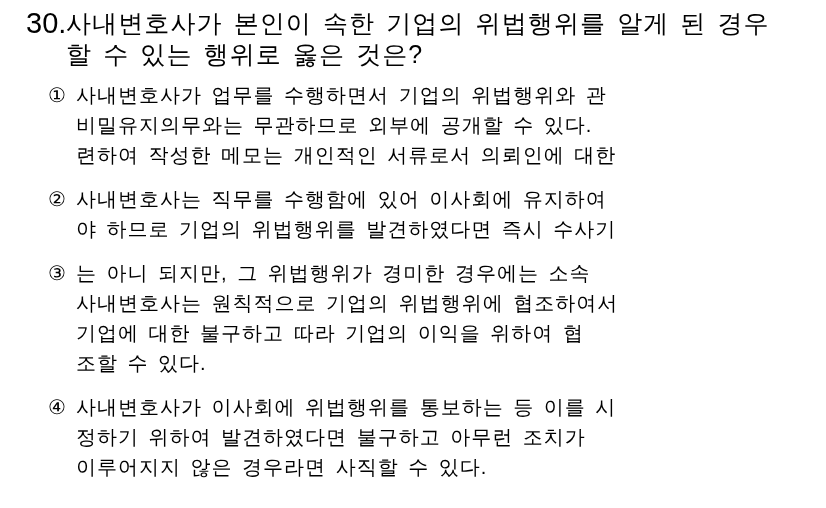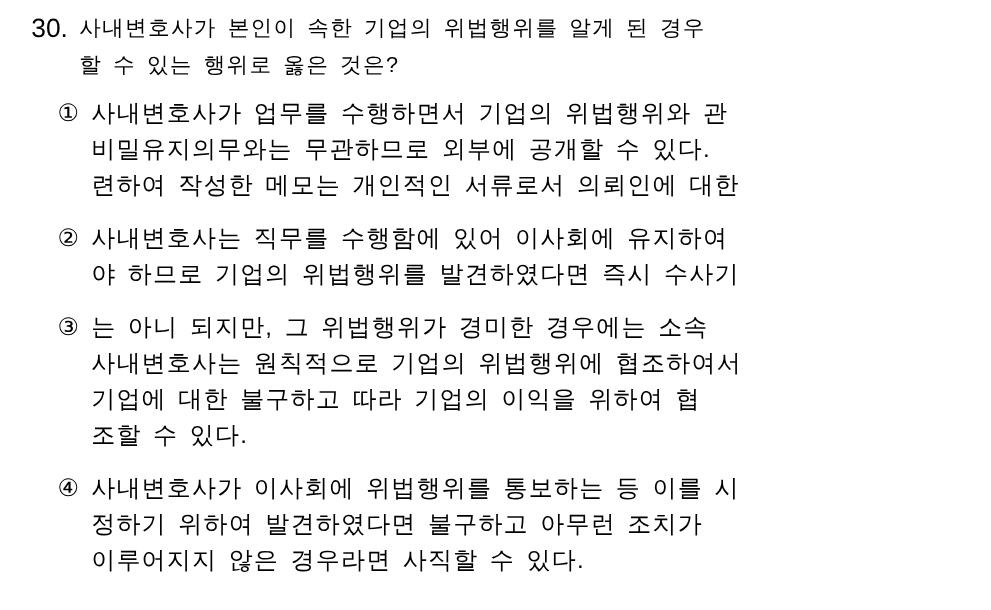--- a/index.html
+++ b/index.html
@@ -25,29 +25,29 @@
     position: absolute;
     left: 26px;
     top: 8px;
     width: 790px;
   }
   .q-head {
     display: flex;
     align-items: flex-start;
   }
   .q-number {
-    font-size: 22px;
+    font-size: 29px;
     line-height: 31px;
     width: 40px;
     flex: 0 0 40px;
     text-align: left;
     letter-spacing: 0px;
   }
   .q-text {
-    font-size: 18px;
+    font-size: 25px;
     line-height: 31px;
     letter-spacing: 1.1px;
     word-spacing: 3px;
     width: 720px;
   }
   .choices {
     margin-top: 10px;
     padding-left: 22px;
   }
   .choice {

